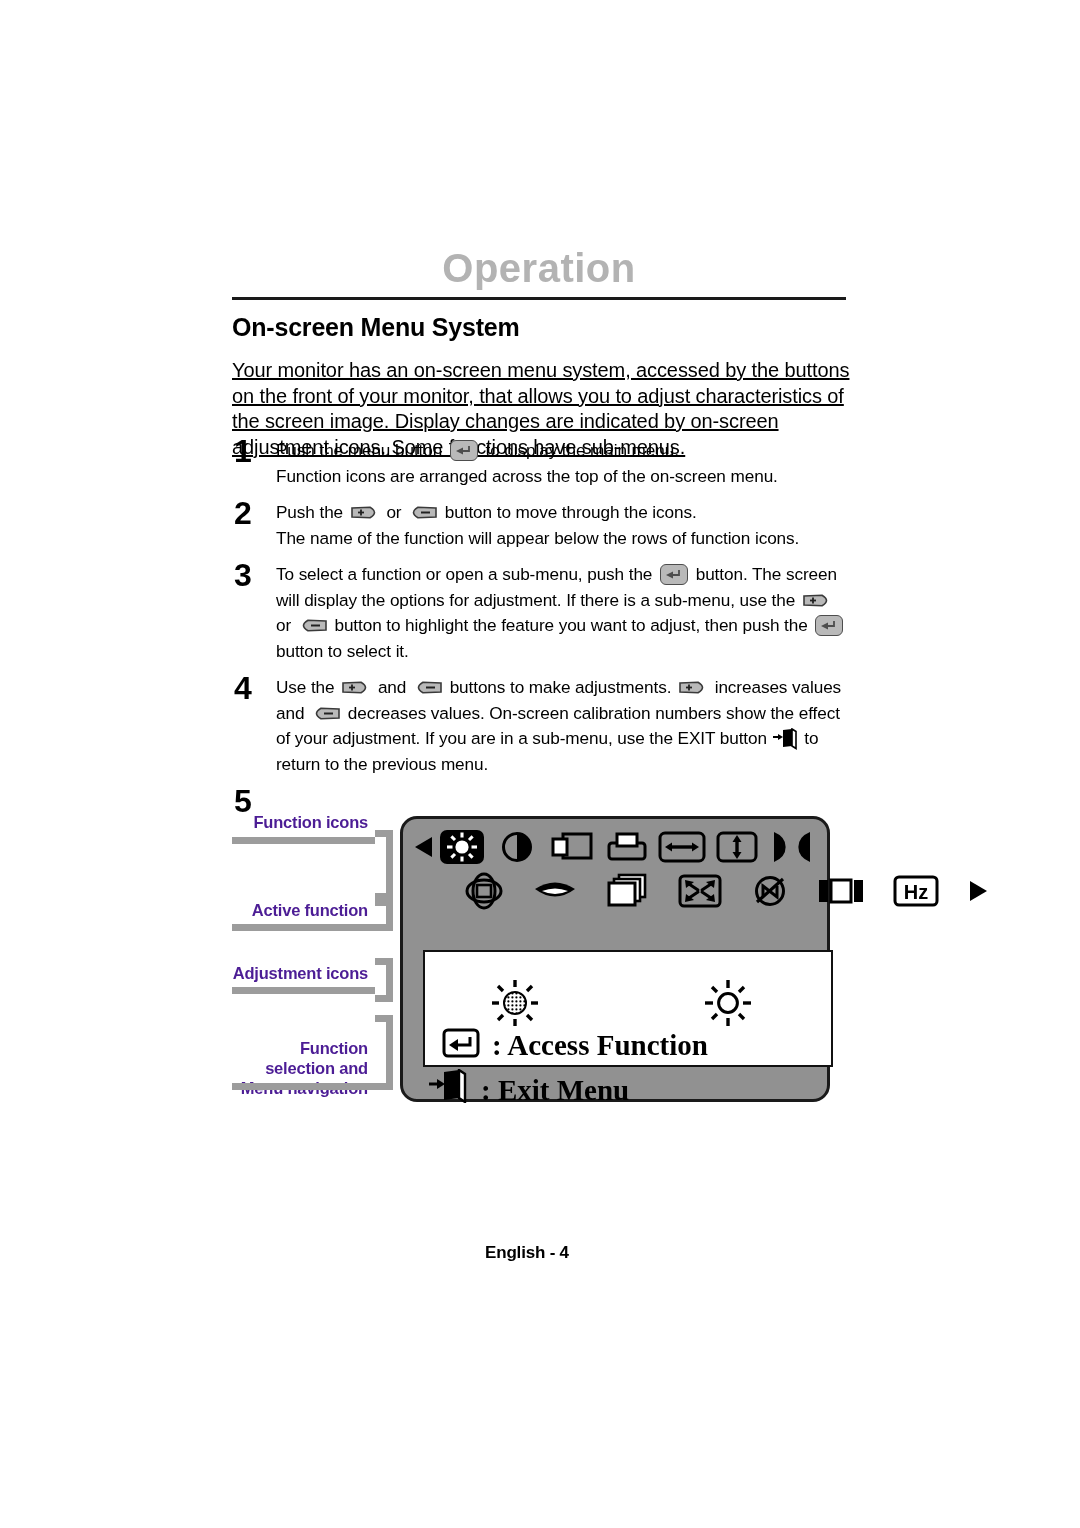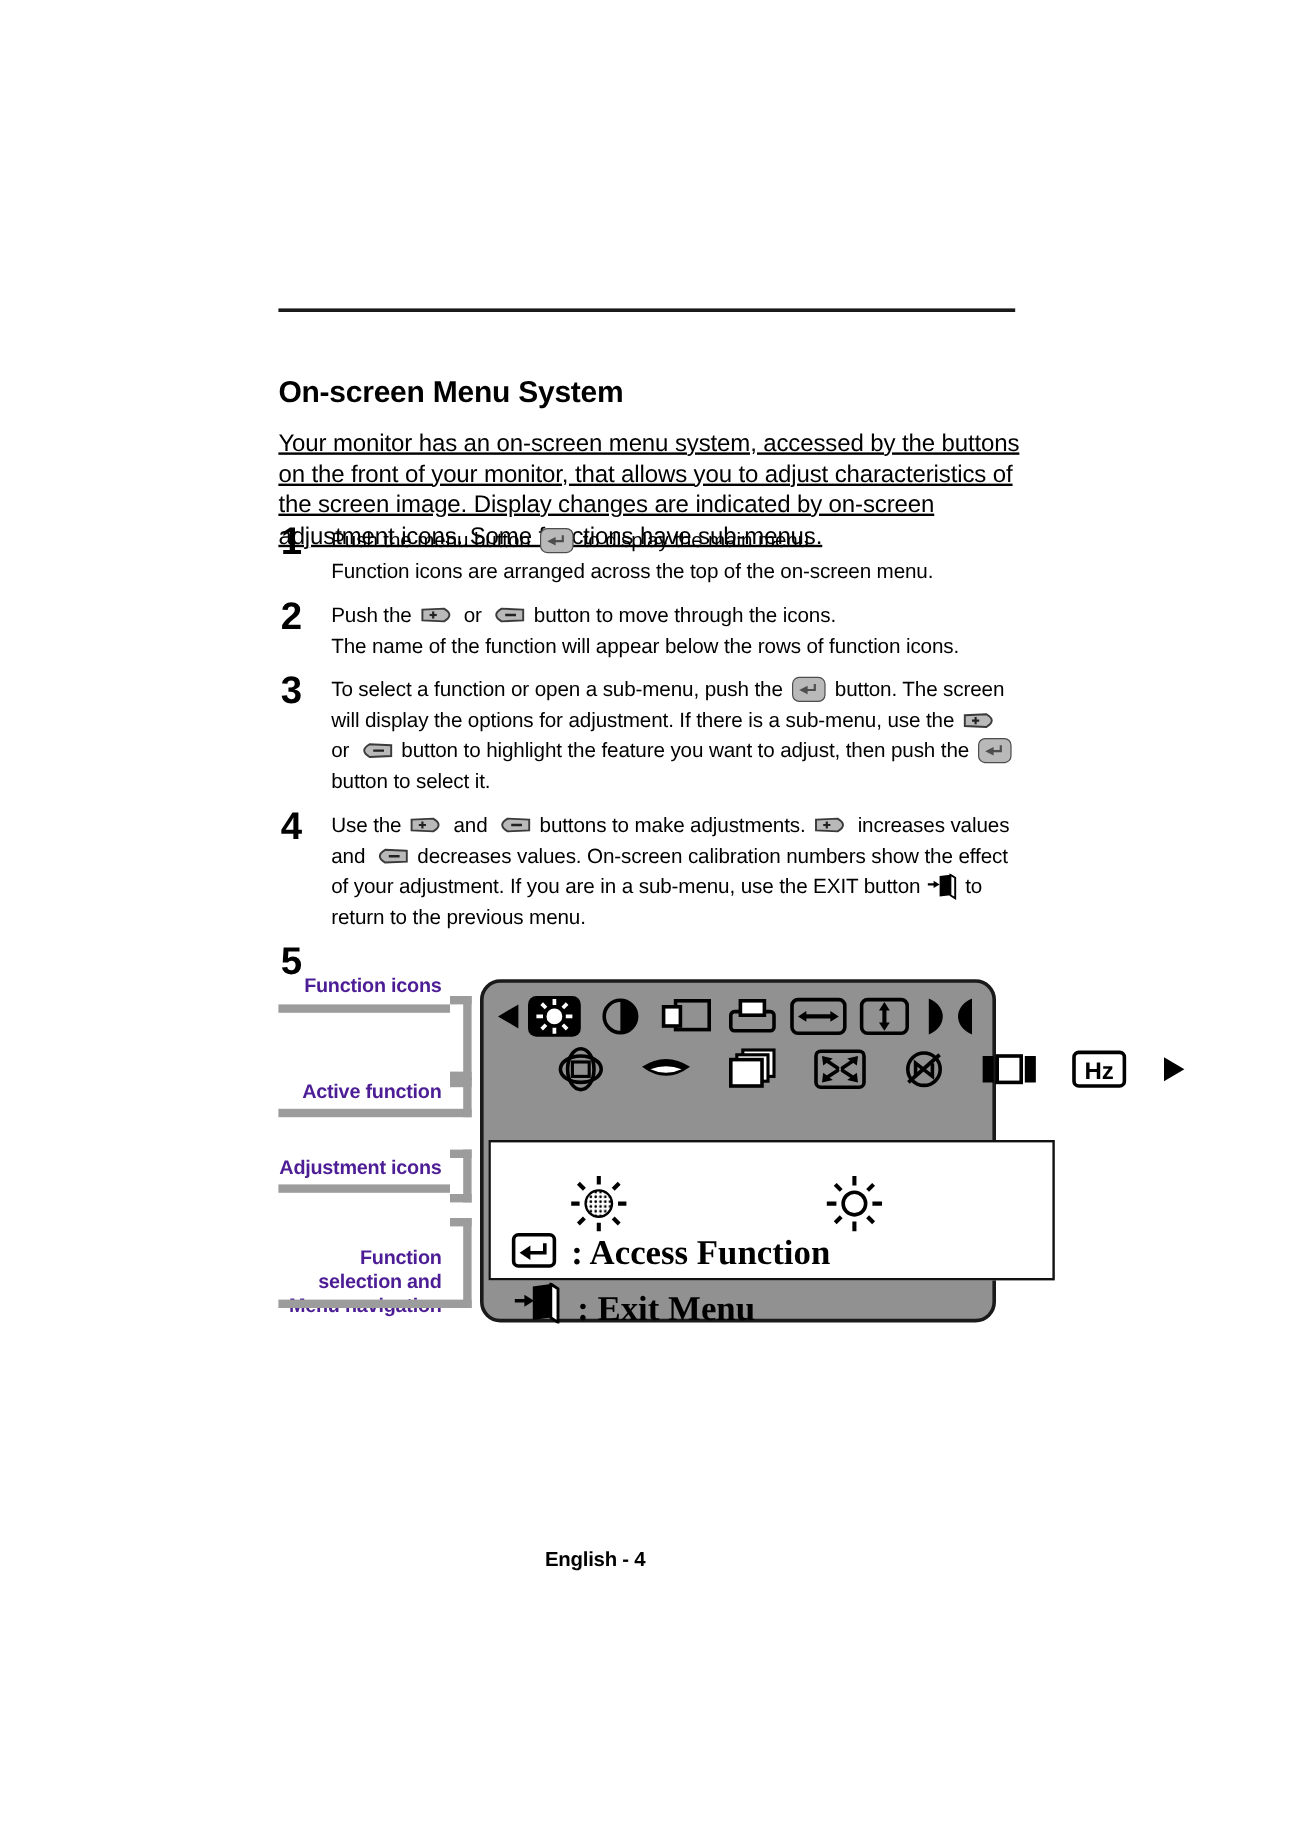--- a/index.html
+++ b/index.html
@@ -200,23 +200,23 @@
     text-align: center;
     font-family: "Liberation Serif", serif;
     font-weight: bold;
     font-size: 31px;
     color: #000;
     letter-spacing: 0px;
   }
 
   #osd-white {
     position: absolute;
-    left: 4px;
+    left: 20px;
     top: 131px;
-    width: 472px;
+    width: 410px;
     height: 117px;
     background: #ffffff;
     border: 2.5px solid #111;
     box-sizing: border-box;
   }
   #osd-adjust-icons {
     position: absolute;
     left: 0;
     top: 20px;
     width: 100%;
@@ -252,32 +252,34 @@
     left: 24px;
     top: 250px;
     display: flex;
     align-items: flex-end;
   }
 
   
   #footer {
     position: absolute;
     left: 0;
-    top: 1290px;
+    top: 1243px;
     width: 992px;
     text-align: center;
     font-size: 17px;
     font-weight: bold;
     letter-spacing: -0.2px;
+    padding-left: 31px;
   }
 </style>
 </head>
 <body>
 
 <div id="page-header">
+  <div id="chapter-title">Operation</div>
   <div id="header-rule"></div>
 </div>
 
 <div id="section-title">On-screen Menu System</div>
 
 <div id="intro">Your monitor has an on-screen menu system, accessed by the buttons on the front of your monitor, that allows you to adjust characteristics of the screen image. Display changes are indicated by on-screen adjustment icons. Some functions have sub-menus.</div>
 
 <div id="steps">
     <div class="step">
       <div class="step-num">1</div>

